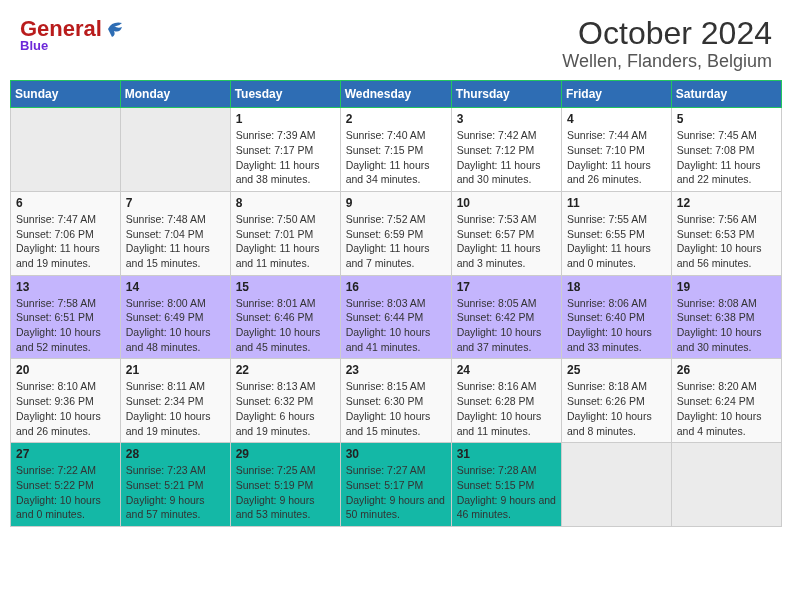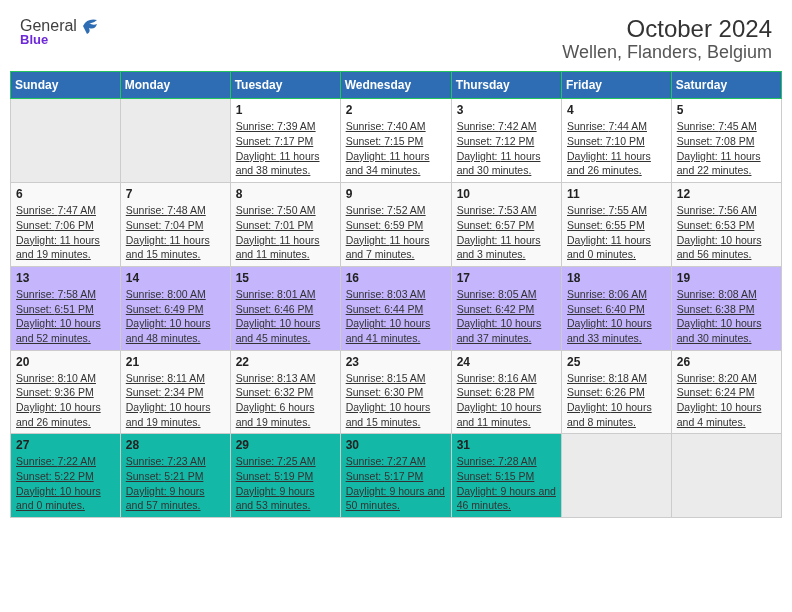--- a/index.html
+++ b/index.html
@@ -19,21 +19,21 @@
     }
     .logo {
       display: flex;
       align-items: center;
       gap: 2px;
     }
     .title-block {
       text-align: right;
     }
     .calendar-title {
-      font-size: 24px;
+      font-size: 32px;
       font-weight: normal;
       color: #333;
       line-height: 1.1;
       margin-left: 24px;
     }
     .calendar-subtitle {
       font-size: 18px;
       color: #555;
     }
     .calendar {
@@ -68,37 +68,36 @@
       font-weight: bold;
       font-size: 12px;
       color: #222;
       display: block;
       margin-bottom: 2px;
     }
     .day-info {
       color: #333;
       font-size: 10.5px;
       line-height: 1.4;
-      text-decoration: underline;
     }
     .row-bg-1 td { background-color: #fff; }
     .row-bg-2 td { background-color: #f2f2f2; }
     .row-bg-3 td { background-color: #c4b5fd; }
     .row-bg-4 td { background-color: #f2f2f2; }
     .row-bg-5 td { background-color: #14b8a6; }
     td.empty { background-color: #ebebeb !important; }
   </style>
 </head>
 <body>
 
 <div class="header">
   <div class="logo">
     <div style="display:flex;flex-direction:column;align-items:center;">
       <div style="display:flex;align-items:center;gap:0;">
-        <span style="font-size:16px;font-weight:normal;color:#404040;">General</span>
+        <span style="font-size:22px;font-weight:bold;color:#b91c1c;">General</span>
         <svg width="22" height="20" viewBox="0 0 22 20" style="margin-left:2px;">
           <path d="M4 10 Q8 2 18 4 Q14 8 10 7 Q14 10 18 8 Q16 14 10 12 Q12 16 8 18 Q6 14 4 10Z" fill="#2e6db4"></path>
         </svg>
       </div>
       <span style="font-size:13px;font-weight:bold;color:#6d28d9;align-self:flex-start;margin-top:-4px;">Blue</span>
     </div>
   </div>
   <div class="title-block">
     <div class="calendar-title">October 2024</div>
     <div class="calendar-subtitle">Wellen, Flanders, Belgium</div>

